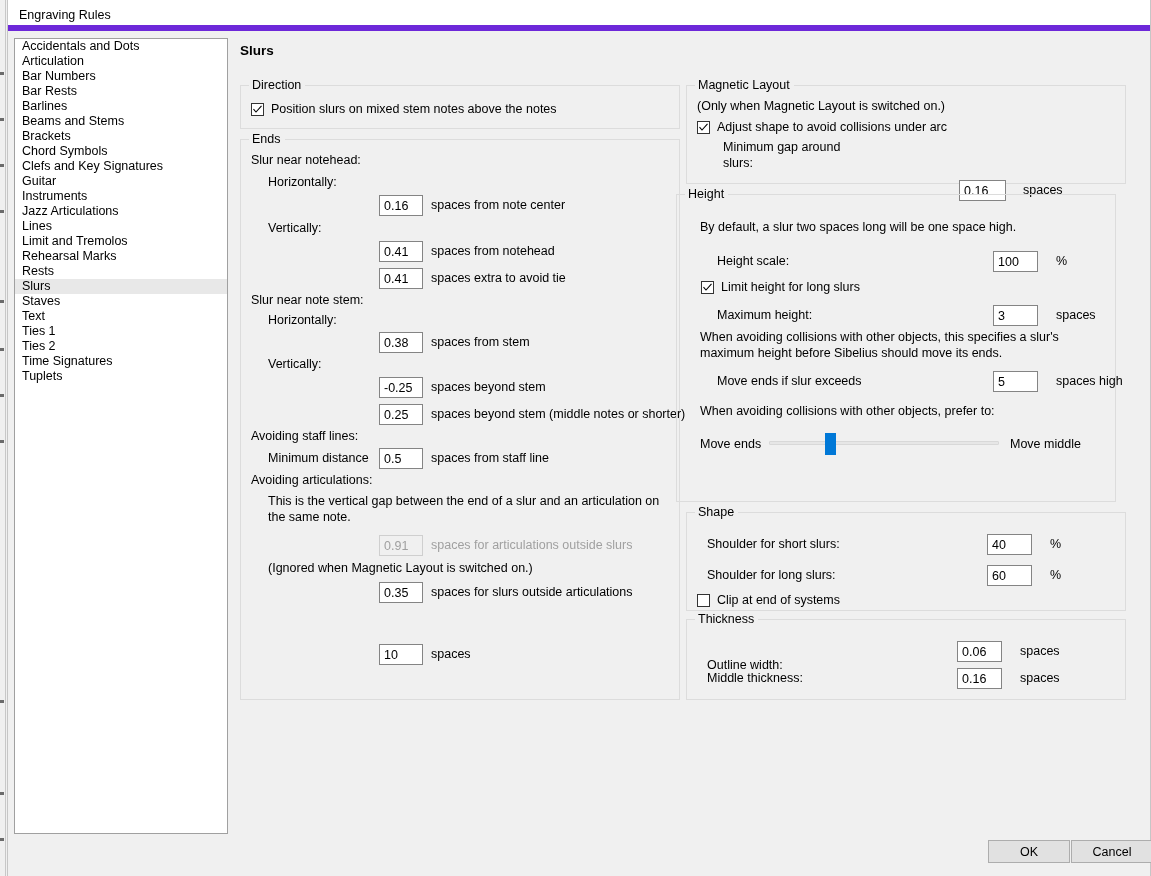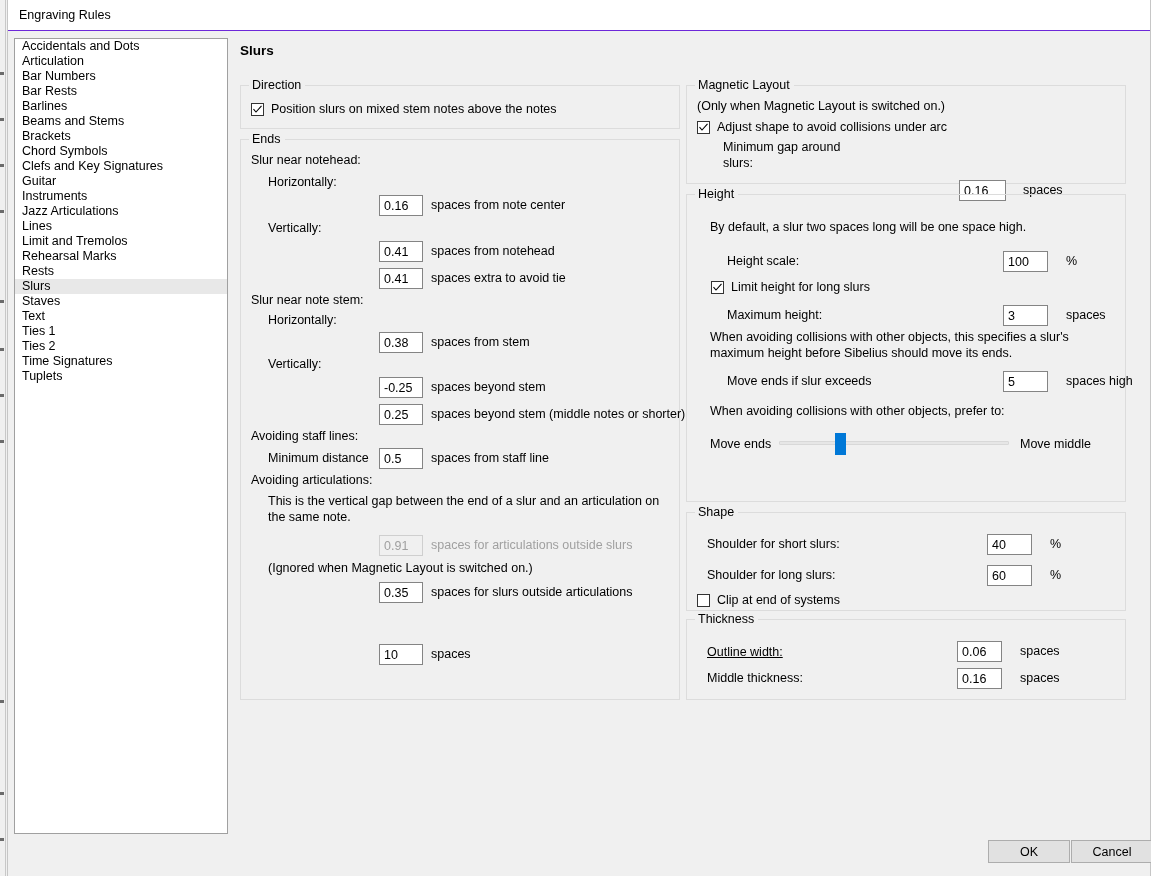--- a/index.html
+++ b/index.html
@@ -34,21 +34,21 @@
     left: 7px; top: 0px;
     width: 1144px; height: 876px;
     background: #f0f0f0;
     border: 1px solid #c6c6c6;
     border-top: none;
   }
   .titlebar {
     position: absolute; left: 0; top: 0;
     width: 100%; height: 31px;
     background: #ffffff;
-    border-bottom: 1px solid #6d28d9;
+    border-bottom: 6px solid #6d28d9;
   }
   .titlebar .title {
     position: absolute; left: 11px; top: 8px;
     font-size: 12.5px; color: #000000;
   }
 
   .client {
     position: absolute; left: 0; top: 31px;
     width: 100%; height: 845px;
     background: #f0f0f0;
@@ -303,21 +303,21 @@
           </div>
           <span class="lbl" style="left:30px; top:33px;">Adjust shape to avoid collisions under arc</span>
 
           <span class="lbl right" style="left:36px; top:53px; width:222px;">Minimum gap around</span>
           <span class="lbl right" style="left:36px; top:69px; width:222px;">slurs:</span>
 
           <input class="tf" style="left: 272px; width: 47px; top: 94px;" value="0.16">
           <span class="lbl" style="left:336px; top:96px;">spaces</span>
         </div>
 
-        <div class="group" style="left:453px; top:163px; width:440px; height:308px;text-decoration:underline;">
+        <div class="group" style="left:443px; top:163px; width:440px; height:308px;text-decoration:underline;">
           <span class="legend">Height</span>
 
           <span class="lbl" style="left:23px; top:24px;">By default, a slur two spaces long will be one space high.</span>
 
           <span class="lbl right" style="left:40px; top:58px; width:262px;">Height scale:</span>
           <input class="tf" style="left: 316px; top: 56px; width: 45px;" value="100">
           <span class="lbl" style="left:379px; top:58px;">%</span>
 
           <div class="cb" style="left:24px; top:86px;">
             <svg width="11" height="11" viewBox="0 0 11 11">
@@ -358,21 +358,21 @@
           <input class="tf" style="left: 300px; top: 52px; width: 45px;" value="60">
           <span class="lbl" style="left:363px; top:54px;">%</span>
 
           <div class="cb" style="left:10px; top:81px;"></div>
           <span class="lbl" style="left:30px; top:79px;">Clip at end of systems</span>
         </div>
 
         <div class="group" style="left:453px; top:588px; width:440px; height:81px;">
           <span class="legend">Thickness</span>
 
-          <span class="lbl right" style="left:20px; top:24px; width:242px;text-decoration:underline;">Outline width:</span>
+          <span class="lbl right" style="left:20px; top:37px; width:242px;">Outline width:</span>
           <input class="tf" style="left: 270px; top: 21px; width: 45px;" value="0.06">
           <span class="lbl" style="left:333px; top:23px;">spaces</span>
 
           <span class="lbl right" style="left:20px; top:50px; width:242px;">Middle thickness:</span>
           <input class="tf" style="left: 270px; top: 48px; width: 45px;" value="0.16">
           <span class="lbl" style="left:333px; top:50px;">spaces</span>
         </div>
 
         <button class="btn" style="left:755px; top:809px; width:82px;">OK</button>
         <button class="btn" style="left:838px; top:809px; width:82px;">Cancel</button>

